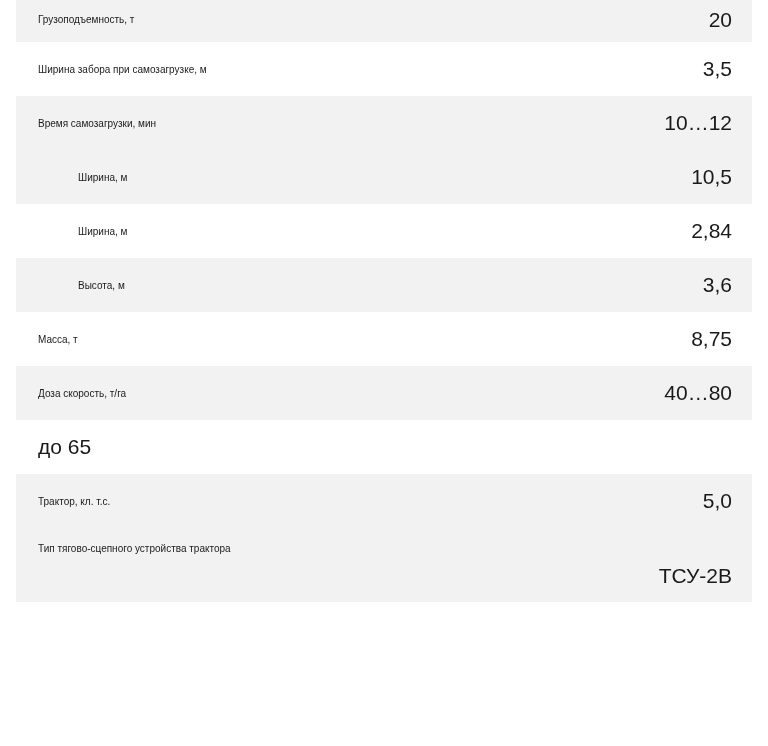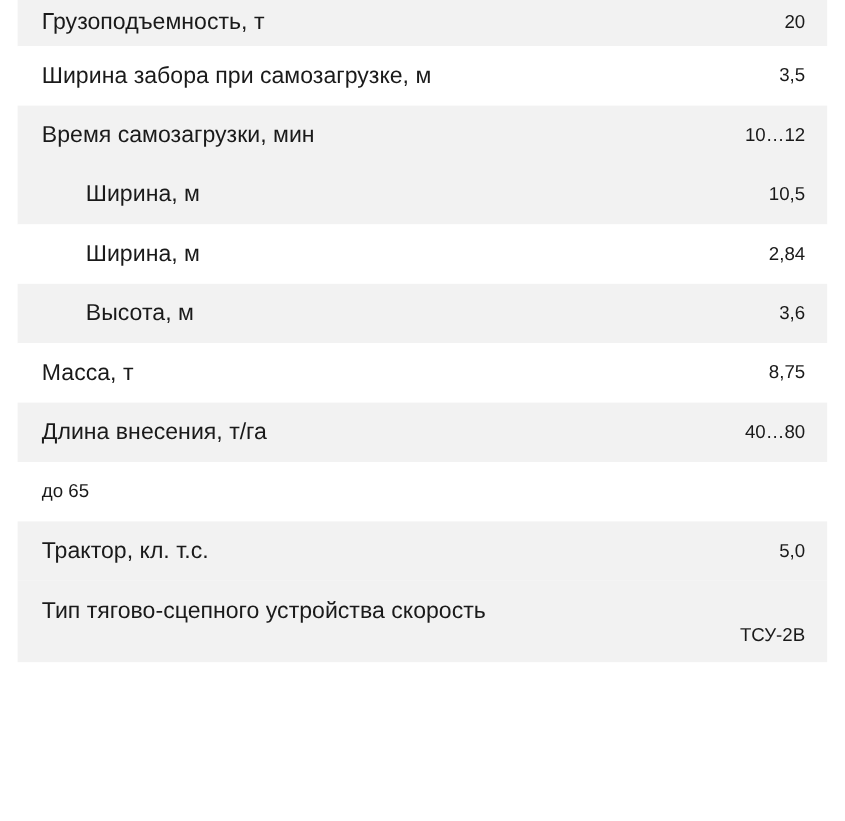--- a/index.html
+++ b/index.html
@@ -27,31 +27,31 @@
     min-height: 54px;
     padding: 8px 20px 8px 22px;
   }
   .spec-row.shaded {
     background: #f2f2f2;
   }
   .spec-row.plain {
     background: #ffffff;
   }
   .spec-label {
-    font-size: 21px;
+    font-size: 10px;
     line-height: 1.35;
     color: #1a1a1a;
     text-align: center;
     padding-right: 16px;
   }
   .spec-label.indent {
     padding-left: 40px;
   }
   .spec-value {
-    font-size: 17px;
+    font-size: 21px;
     line-height: 1.35;
     color: #1a1a1a;
     text-align: left;
     white-space: nowrap;
   }
   
   .spec-row.first {
     min-height: 48px;
     margin-top: -6px;
     padding-top: 12px;
@@ -92,27 +92,27 @@
     </div>
     <div class="spec-row shaded">
       <div class="spec-label indent">Высота, м</div>
       <div class="spec-value">3,6</div>
     </div>
     <div class="spec-row plain">
       <div class="spec-label">Масса, т</div>
       <div class="spec-value">8,75</div>
     </div>
     <div class="spec-row shaded">
-      <div class="spec-label">Длина внесения, т/га</div>
+      <div class="spec-label">Доза скорость, т/га</div>
       <div class="spec-value">40…80</div>
     </div>
     <div class="spec-row plain">
       <div class="spec-value">до 65</div>
     </div>
     <div class="spec-row shaded">
       <div class="spec-label">Трактор, кл. т.с.</div>
       <div class="spec-value">5,0</div>
     </div>
     <div class="spec-row shaded tall">
-      <div class="spec-label">Тип тягово-сцепного устройства скорость</div>
+      <div class="spec-label">Тип тягово-сцепного устройства трактора</div>
       <div class="spec-value">ТСУ-2В</div>
     </div>
   </div>
 
 </body></html>

